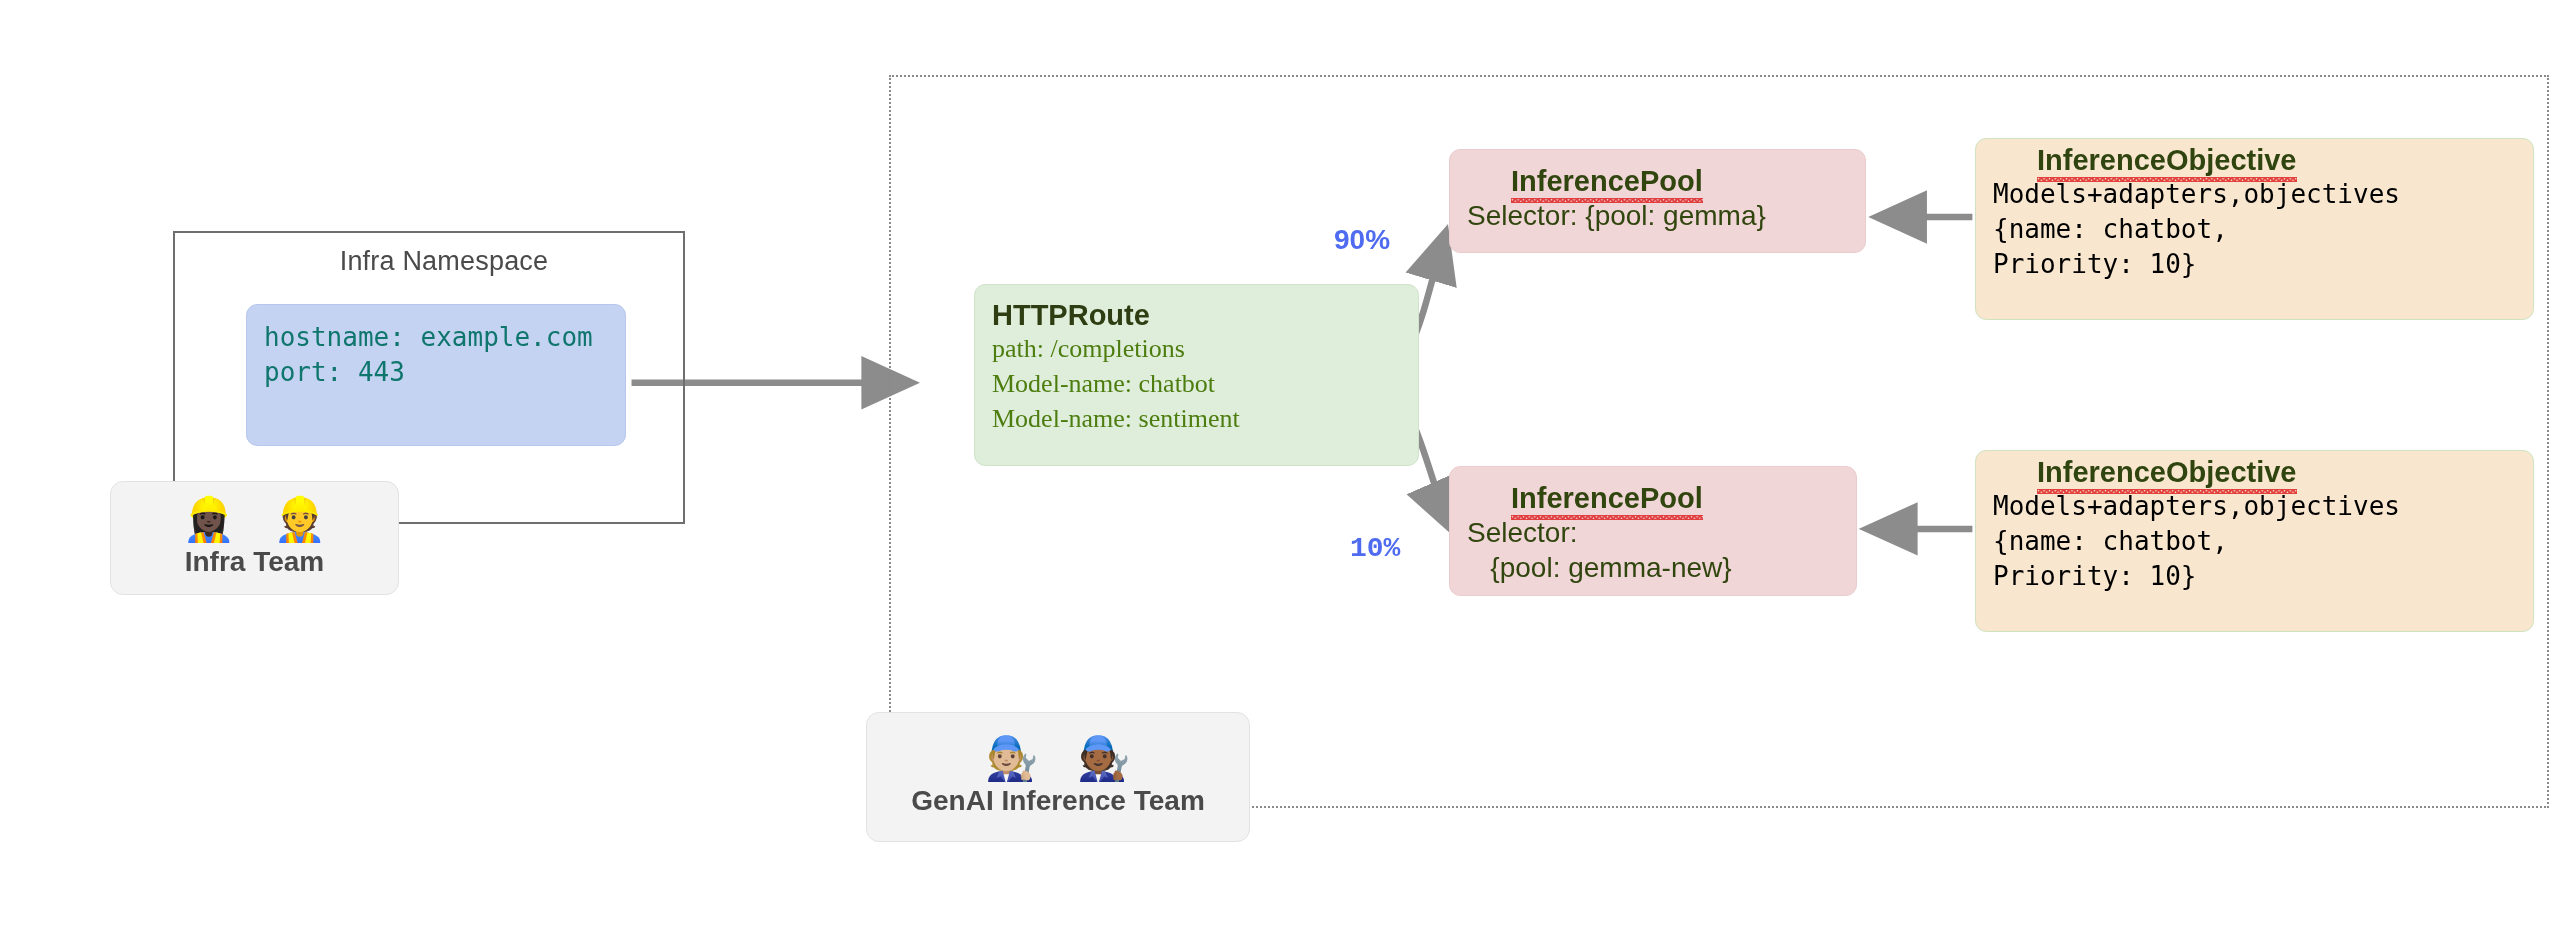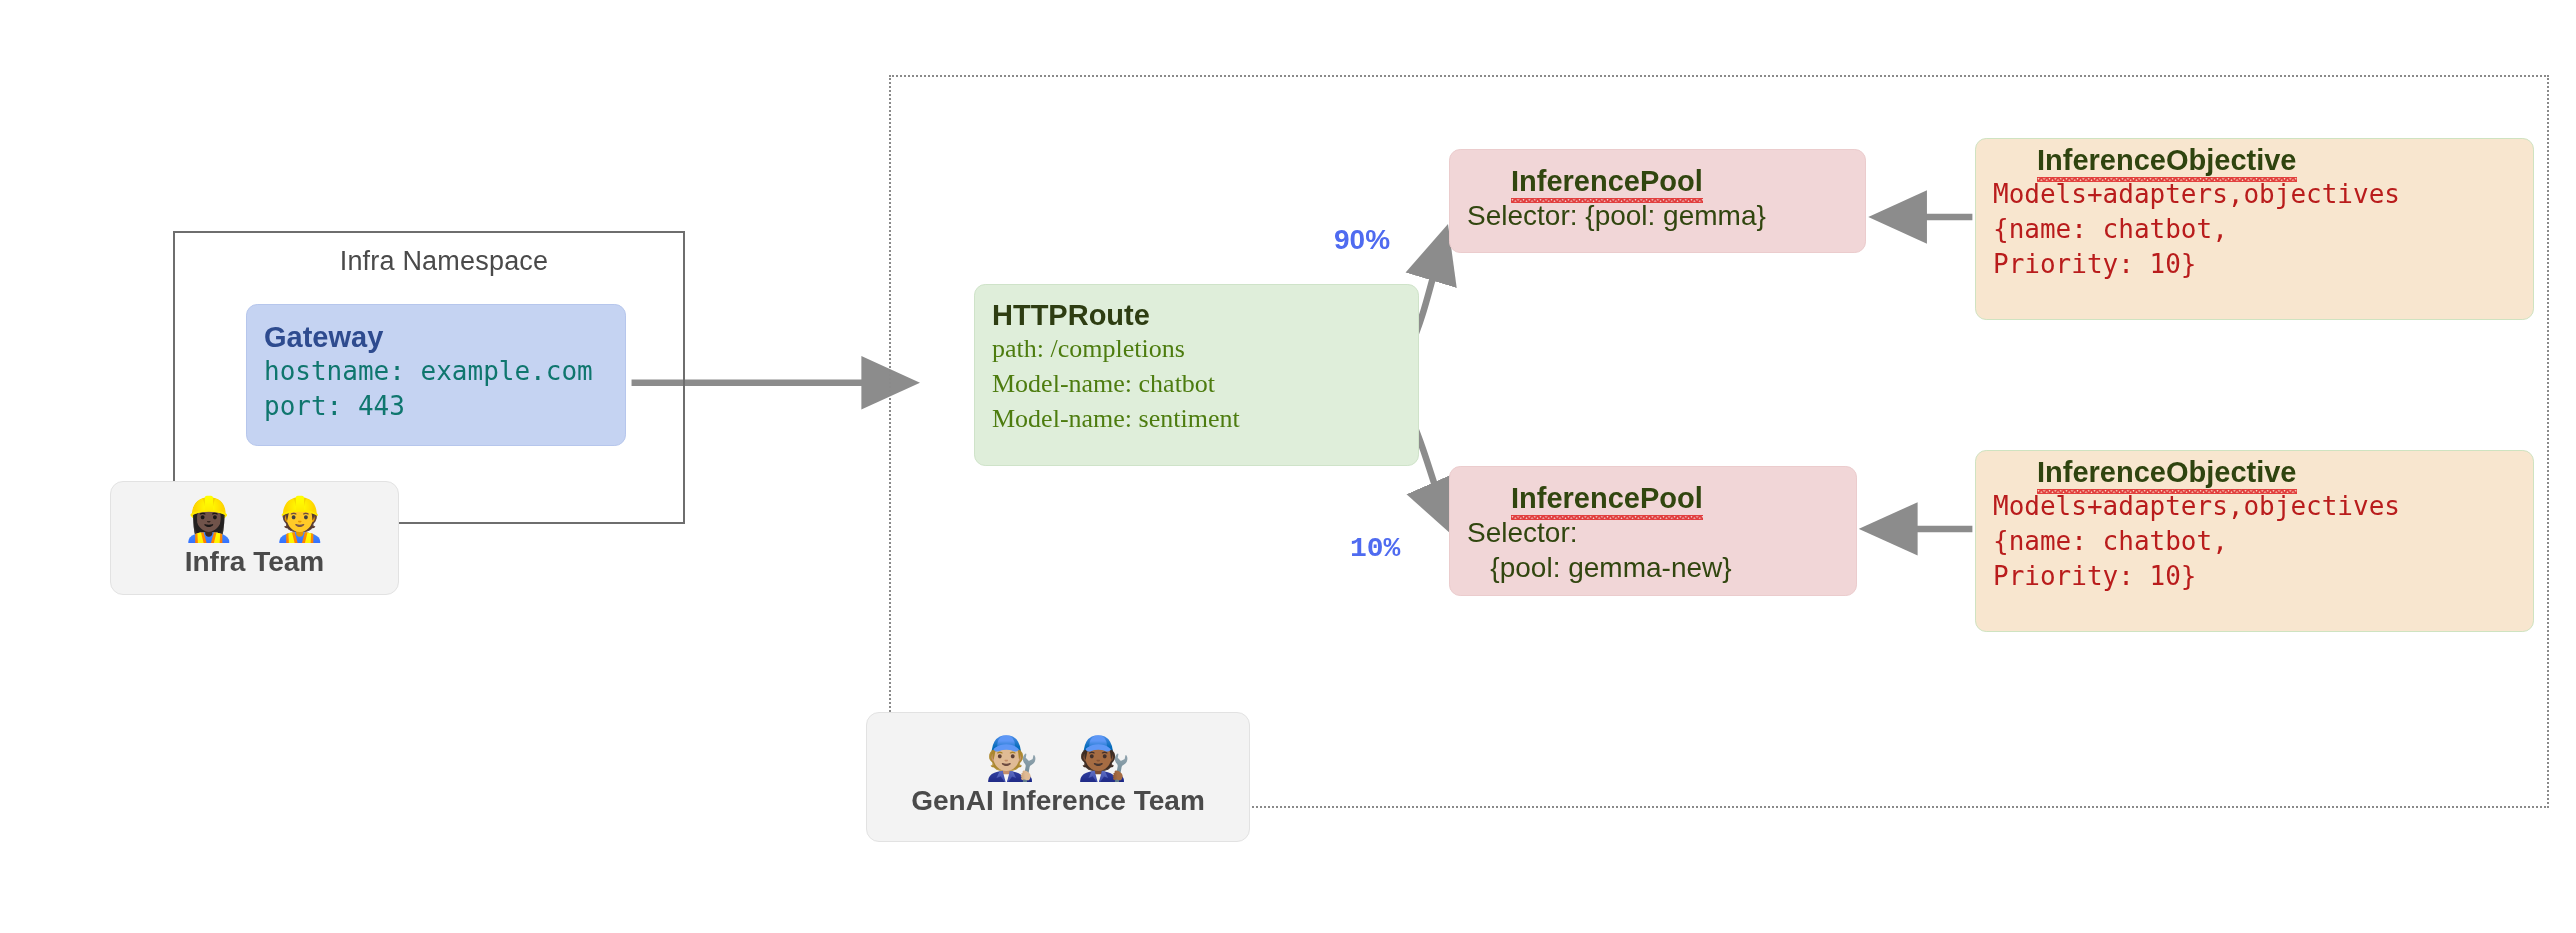--- a/index.html
+++ b/index.html
@@ -150,21 +150,21 @@
 
   .pool-1 { left: 1449px; top: 149px; width: 417px; height: 104px; }
   .pool-2 { left: 1449px; top: 466px; width: 408px; height: 130px; }
 
   .objective {
     background: #f8e6cf;
     border: 1.9px solid #cfe3c1;
     padding-top: 4px;
   }
   .objective .title { color: #2f440f; }
-  .objective .mono  { color: #b91c1c; }
+  .objective .mono  { color: #000000; }
 
   .obj-1 { left: 1975px; top: 138px; width: 559px; height: 182px; }
   .obj-2 { left: 1975px; top: 450px; width: 559px; height: 182px; }
 
   
   .team {
     position: absolute;
     box-sizing: border-box;
     background: #f3f3f3;
     border: 0.9px solid #e2e2e2;
@@ -237,21 +237,20 @@
     <line x1="2118" y1="568" x2="2006" y2="568" stroke="#8c8c8c" stroke-width="7" marker-end="url(#ah-l)"></line>
   </svg>
 
   <div class="ns-infra">
     <div class="ns-infra-label">Infra Namespace</div>
   </div>
 
   <div class="ns-genai"></div>
 
   <div class="card gateway">
-    <div class="title">Gateway</div>
     <div class="mono">hostname: example.com
 port: 443</div>
   </div>
 
   <div class="card httproute">
     <div class="title">HTTPRoute</div>
     <div class="mono">path: /completions
 Model-name: chatbot
 Model-name: sentiment</div>
   </div>

